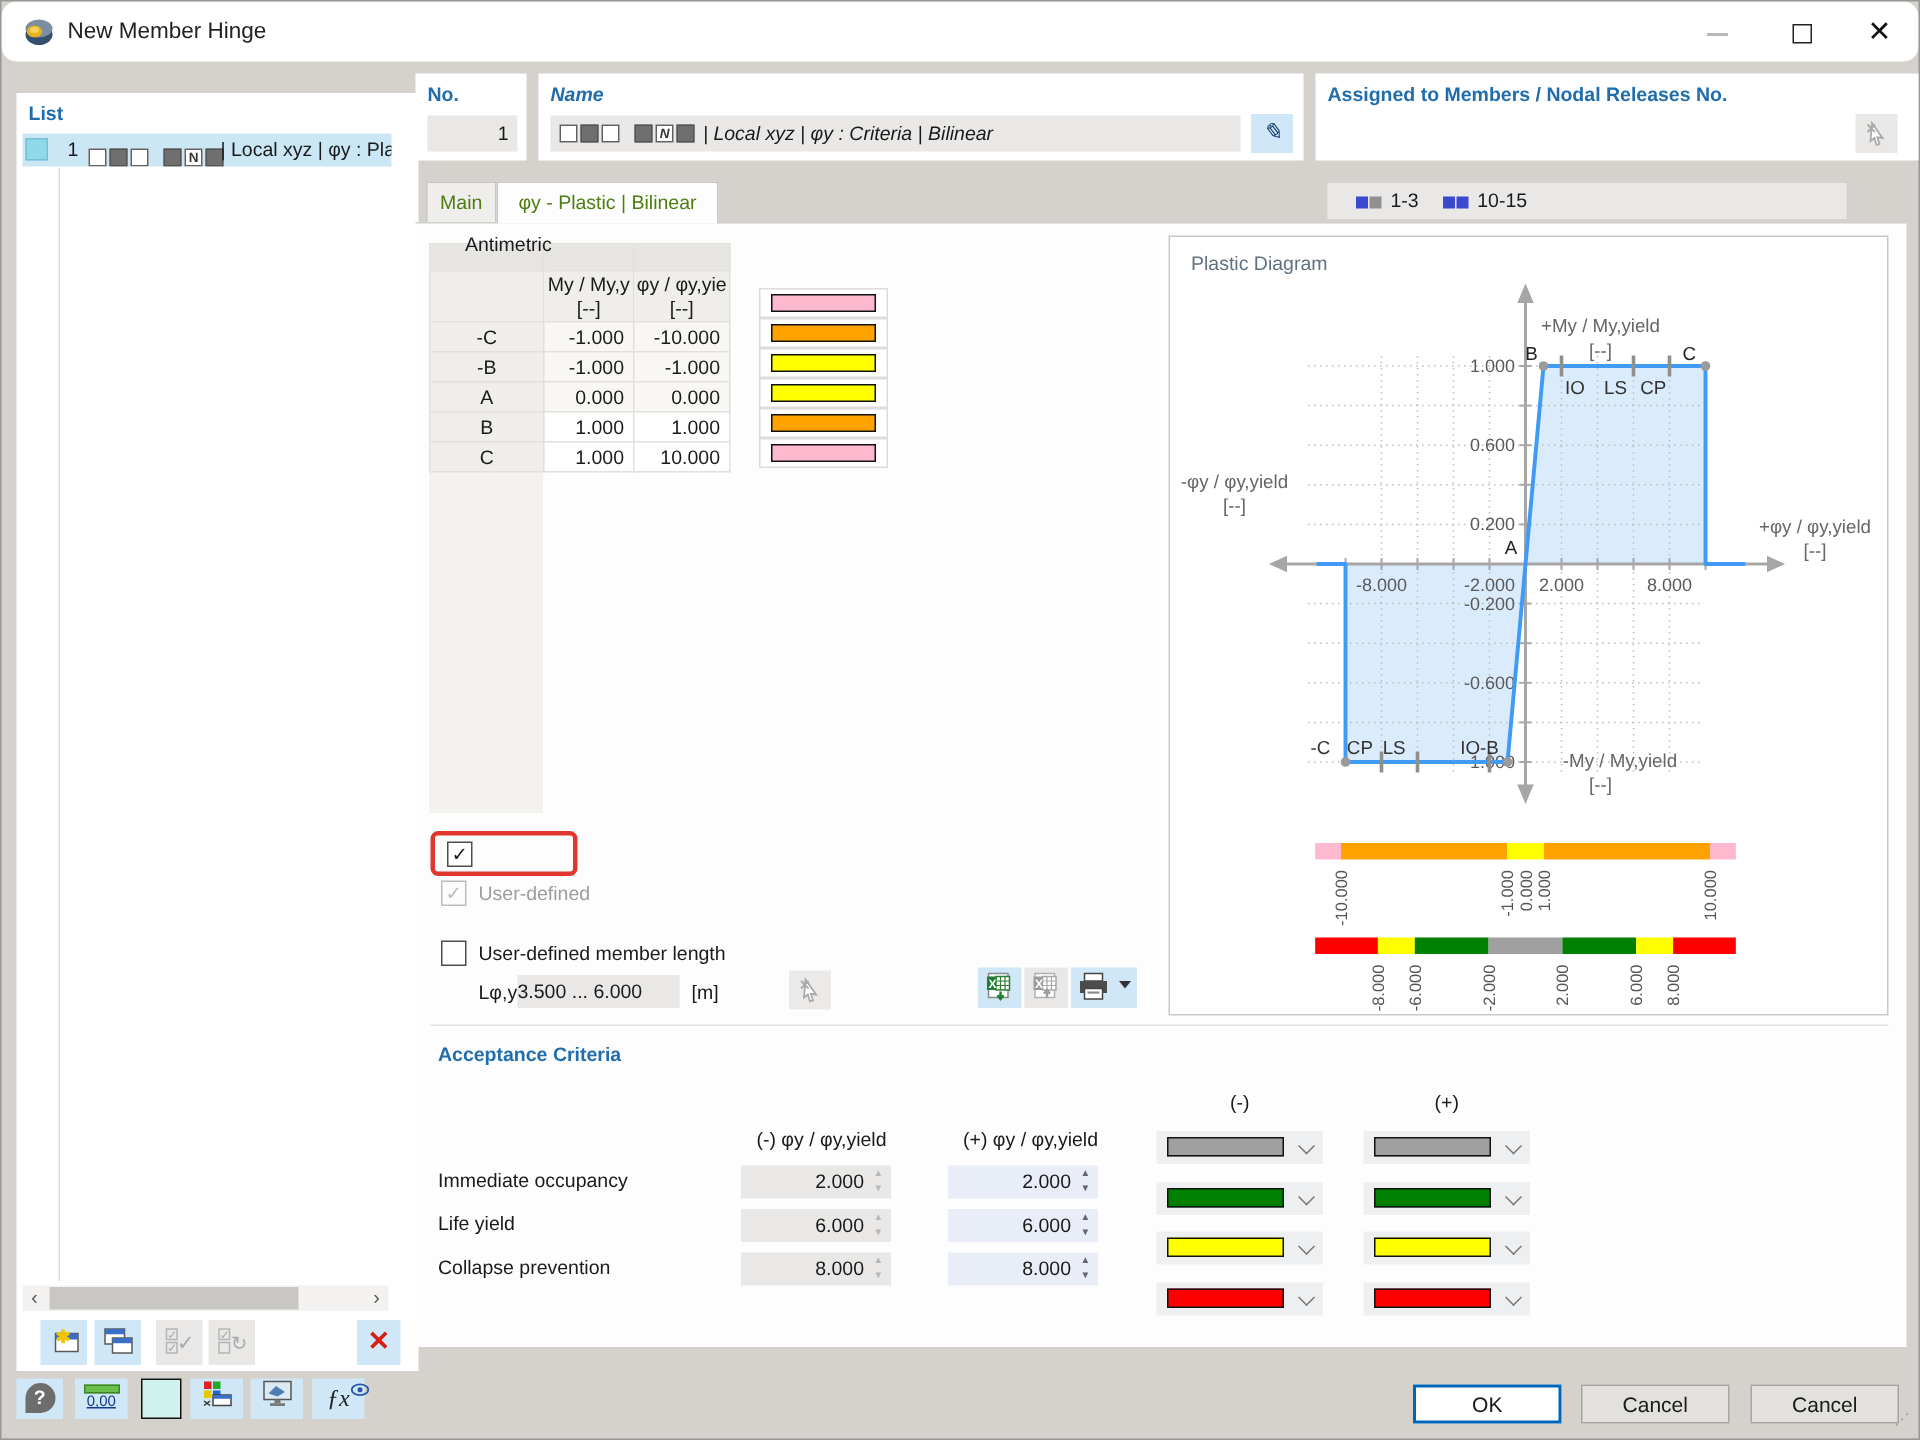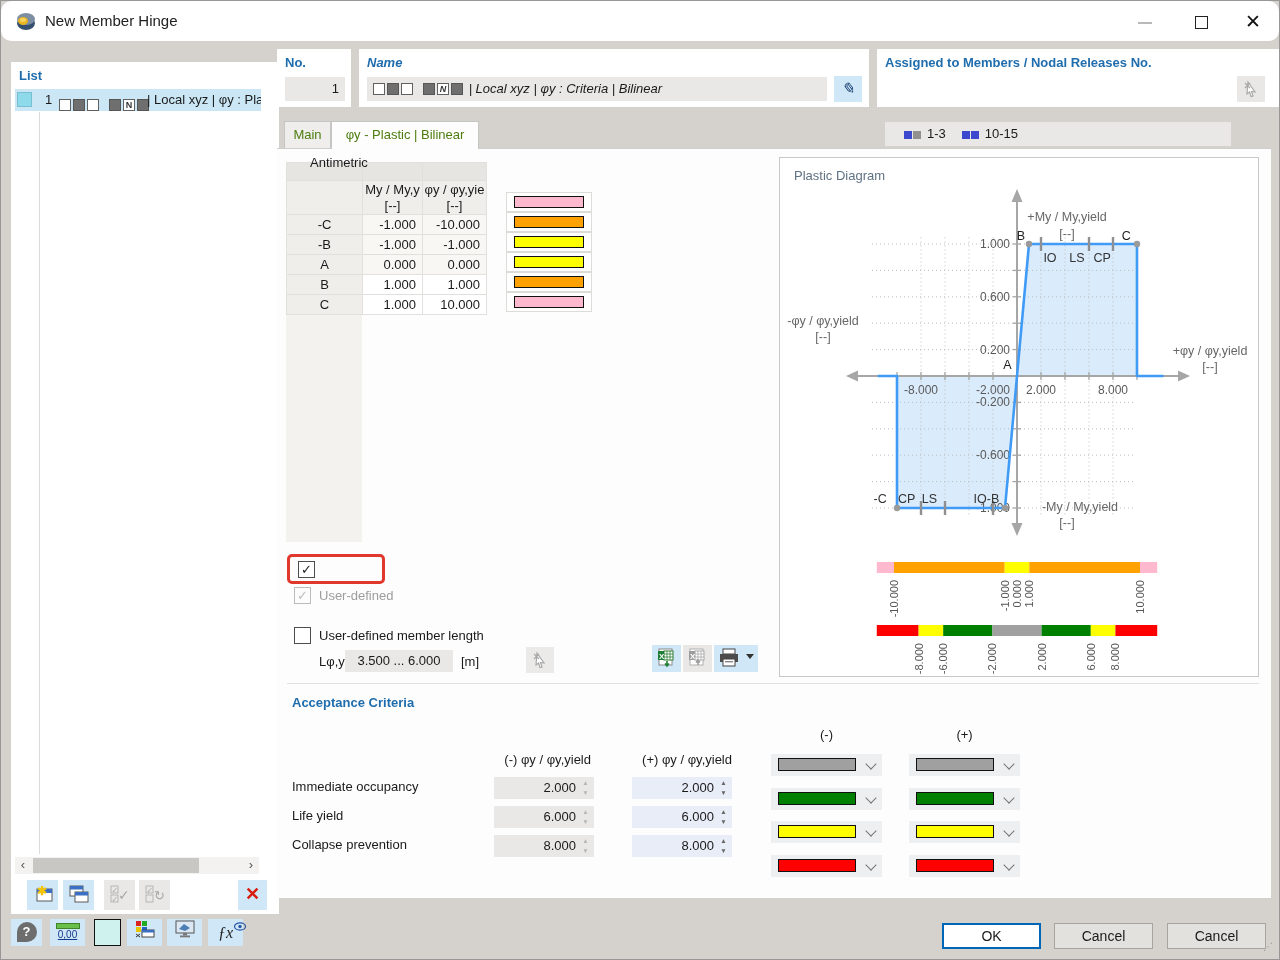--- a/index.html
+++ b/index.html
@@ -89,21 +89,21 @@
   .chk { position:absolute; width:17px; height:17px; border:1px solid #4d4d4d; background:#fff; text-align:center; line-height:15px; font-size:13px; color:#1a1a1a; }
   .chk.disabled { border-color:#bcbcbc; color:#bcbcbc; background:#fcfcfc; }
   #antimetric-box { position:absolute; left:10px; top:405px; width:98px; height:30px; border:3px solid #e0382c; border-radius:5px; }
   #antimetric-chk { left:8px; top:4px; position:absolute; }
   #antimetric-lbl { position:absolute; left:33px; top:6px; }
   #userdef-chk { left:17px; top:438px; }
   #userdef-lbl { position:absolute; left:42px; top:439px; color:#9d9d9d; }
   #udml-chk { left:17px; top:478px; }
   #udml-lbl { position:absolute; left:42px; top:479px; }
   #lphi-lbl { position:absolute; left:42px; top:505px; }
-  #lphi-field { left:68px; top:501px; width:108px; height:22px; text-align:center; line-height:22px; }
+  #lphi-field { left:68px; top:501px; width:108px; height:22px; text-align:left; line-height:22px; }
   #lphi-unit { position:absolute; left:184px; top:505px; }
   #lphi-pick { position:absolute; left:249px; top:498px; width:28px; height:26px; background:#ebeae8; text-align:center; }
   #lphi-pick svg { margin-top:4px; }
 
   .io-btn { position:absolute; top:496px; height:27px; background:#cfe7f7; text-align:center; }
   .io-btn.disabled { background:#e9e8e6; }
   .io-btn svg { margin-top:3px; }
 
   
   #diagram-panel { position:absolute; left:502px; top:8px; width:480px; height:520px; background:#fff; border:1px solid #c9c8c6; }

